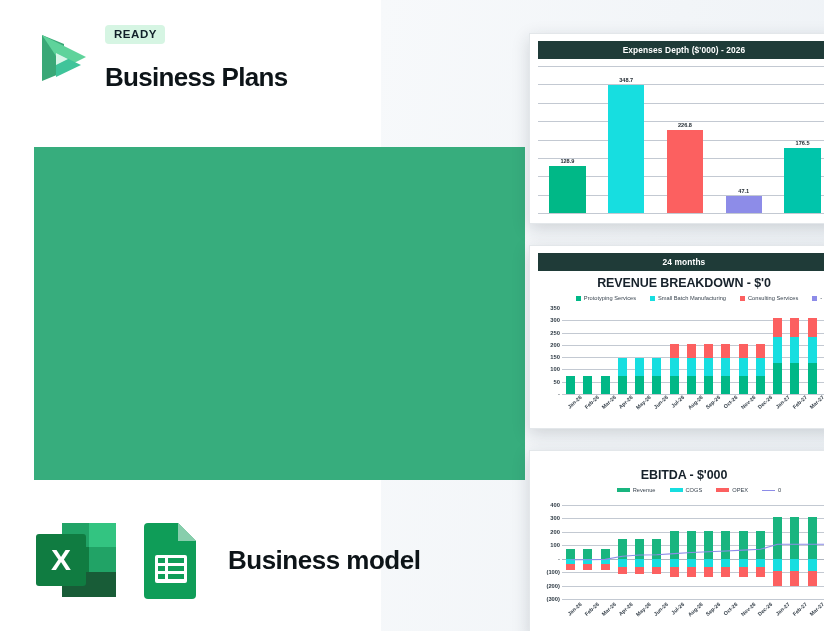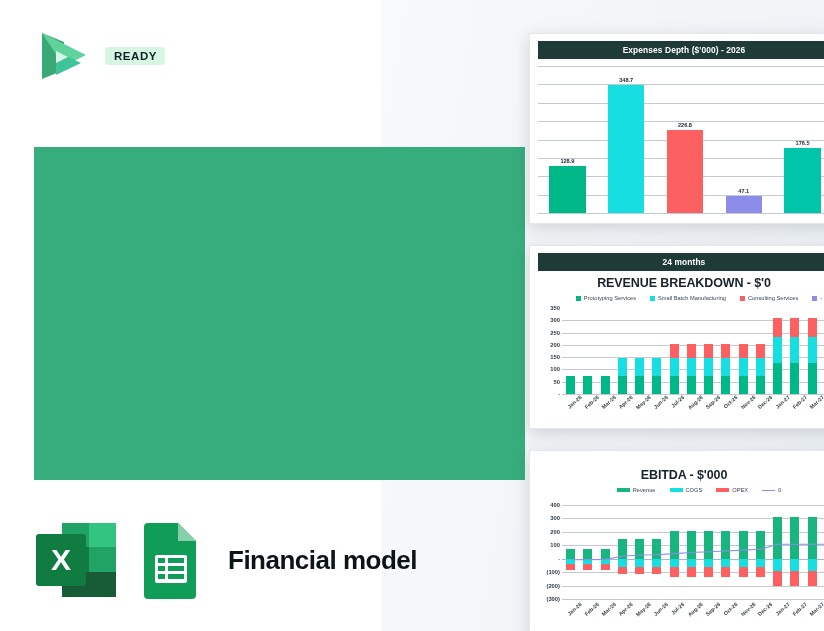--- a/index.html
+++ b/index.html
@@ -123,20 +123,21 @@
     <div class="logo-mark">
       <svg viewBox="0 0 58 62">
         <path d="M8 8 L8 54 L30 45 L30 17 Z" fill="#3aa877"></path>
         <path d="M8 8 L52 30 L30 41 Z" fill="#5fd39b"></path>
         <path d="M22 26 L47 38 L22 50 Z" fill="#3fc49a"></path>
         <path d="M22 26 L34 32 L22 38 Z" fill="#d9f5e8"></path>
       </svg>
     </div>
     <div class="logo-text">
       <span class="ready-badge">READY</span>
+      <span class="brand-name">Business Plans</span>
     </div>
   </div>
 
   <div class="hero"></div>
 
   <div class="footer">
     <div class="icon-excel">
       <svg viewBox="0 0 84 78">
         <rect x="28" y="2" width="54" height="24" fill="#21a366"></rect>
         <rect x="28" y="26" width="54" height="25" fill="#107c41"></rect>
@@ -153,21 +154,21 @@
         <path d="M40 2 l18 18 H40 z" fill="#87ceac"></path>
         <rect x="17" y="34" width="32" height="28" rx="2" fill="#ffffff"></rect>
         <rect x="20" y="37" width="7" height="5" fill="#0f9d58"></rect>
         <rect x="30" y="37" width="16" height="5" fill="#0f9d58"></rect>
         <rect x="20" y="45" width="7" height="5" fill="#0f9d58"></rect>
         <rect x="30" y="45" width="16" height="5" fill="#0f9d58"></rect>
         <rect x="20" y="53" width="7" height="5" fill="#0f9d58"></rect>
         <rect x="30" y="53" width="16" height="5" fill="#0f9d58"></rect>
       </svg>
     </div>
-    <span class="footer-label">Financial model</span>
+    <span class="footer-label">Business model</span>
   </div>
 
   <div class="card" id="card-expenses">
     <div class="card-inner">
       <div class="dark-bar">Expenses Depth ($'000) - 2026</div>
       <div class="plot" id="plot-expenses" style="position:absolute;left:8px;right:6px;top:32px;bottom:10px;">
         <div class="grid-area" id="exp-grid" style="left:0;">
             <div class="gridline" style="top: 0%;"></div>
             <div class="gridline" style="top: 12.5%;"></div>
             <div class="gridline" style="top: 25%;"></div>

